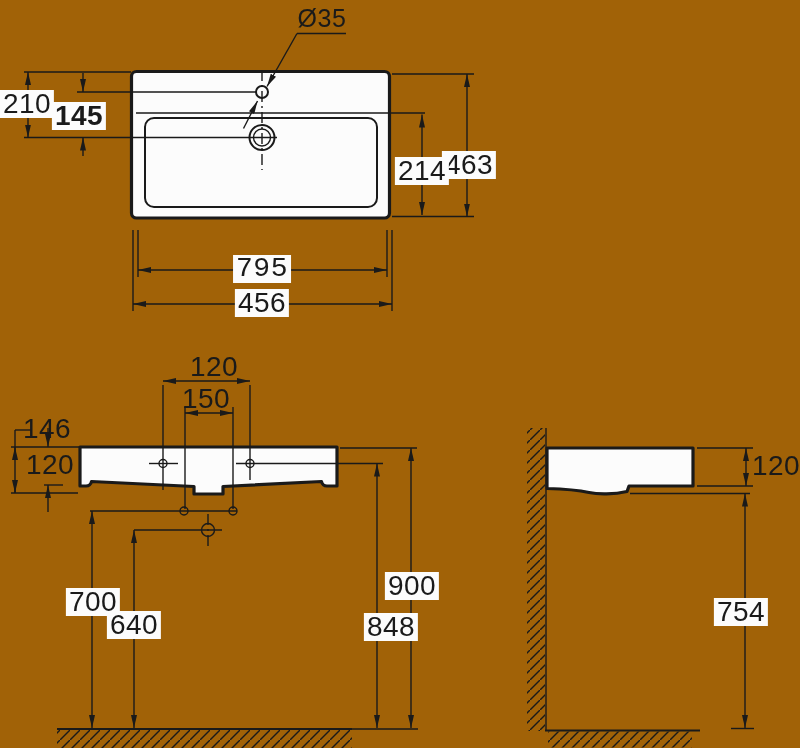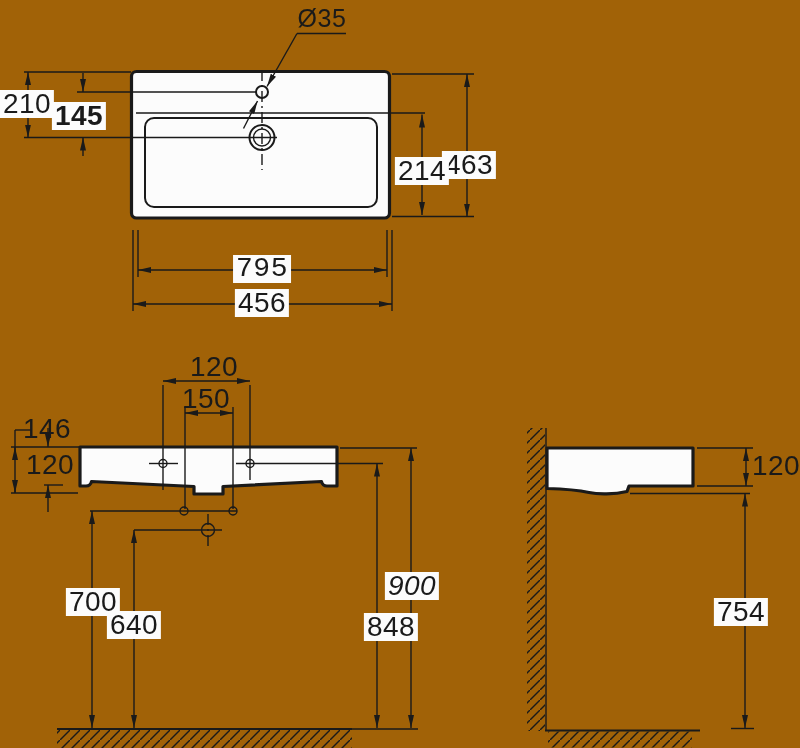--- a/index.html
+++ b/index.html
@@ -136,17 +136,17 @@
 <span class="dim bg" style="left:422px;top:171px;">214</span>
 <span class="dim bg" style="left:262px;top:269px;font-family:Liberation Mono, monospace;">795</span>
 <span class="dim bg" style="left:262px;top:303px;">456</span>
 <span class="dim" style="left:214px;top:367px;">120</span>
 <span class="dim" style="left:206px;top:399px;">150</span>
 <span class="dim" style="left:47px;top:429px;">146</span>
 <span class="dim" style="left:50px;top:465px;">120</span>
 <span class="dim bg" style="left:93px;top:602px;">700</span>
 <span class="dim bg" style="left:134px;top:625px;">640</span>
 <span class="dim bg" style="left:377px;top:627px;margin-left:14px;">848</span>
-<span class="dim bg" style="left:412px;top:586px;font-style:italic;">900</span>
+<span class="dim bg" style="left:412px;top:586px;">900</span>
 <span class="dim" style="left:776px;top:466px;">120</span>
 <span class="dim bg" style="left:741px;top:612px;">754</span>
 
 </div>
 
 </body></html>

